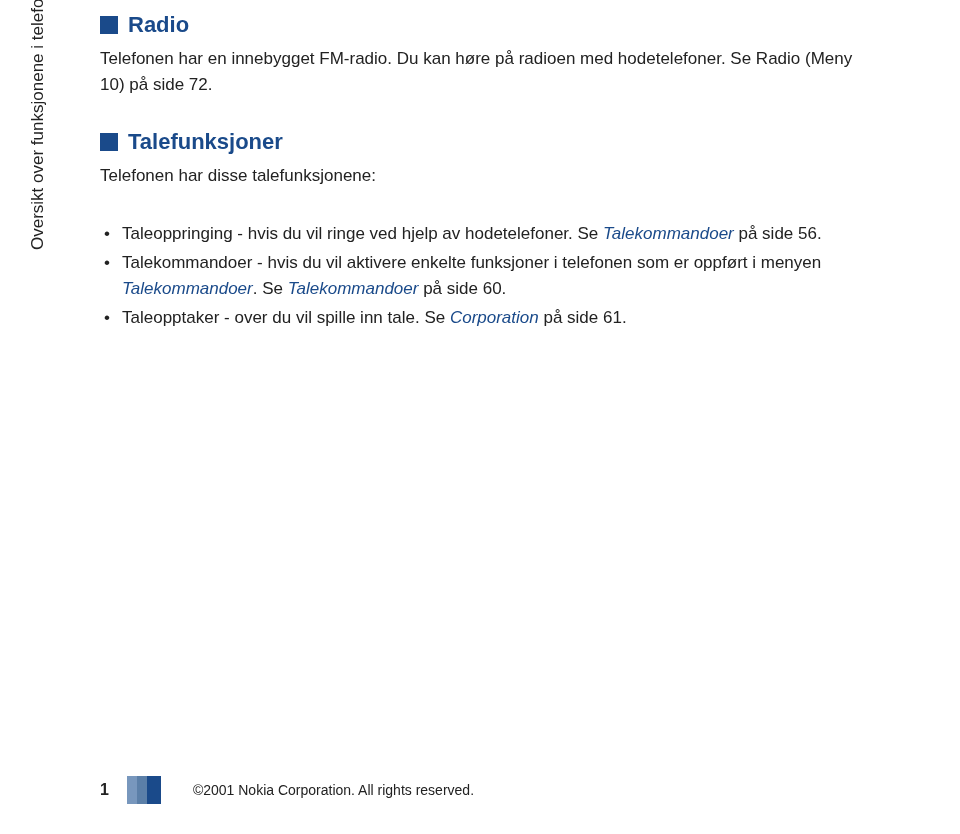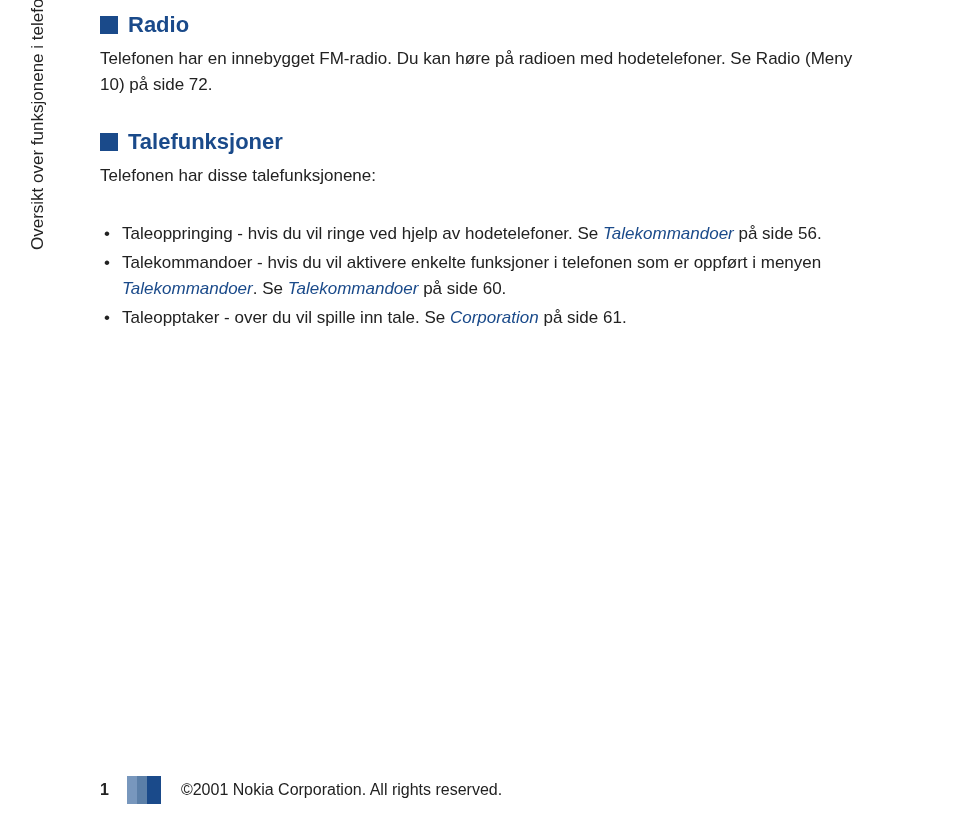--- a/index.html
+++ b/index.html
@@ -91,23 +91,23 @@
     align-items: center;
   }
   .footer-bar-seg {
     width: 10px;
     height: 28px;
   }
   .seg1 { background: #7897bd; }
   .seg2 { background: #5b7fa8; }
   .seg3 { background: #1a4a8a; width: 14px; }
   .copyright {
-    font-size: 16px;
+    font-size: 14px;
     color: #222;
-    margin-left: 20px;
+    margin-left: 32px;
   }
 </style>
 </head>
 <body>
 
 <div class="sidebar-text">Oversikt over funksjonene i telefonen</div>
 
 <div class="content">
 
   <div class="section-heading">

